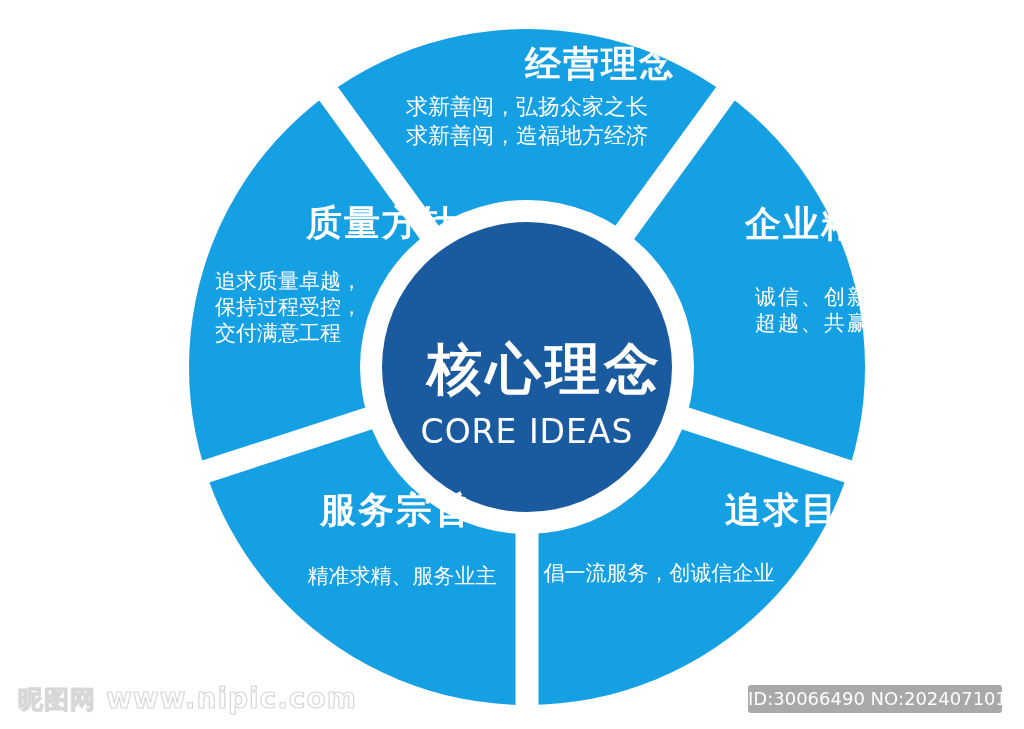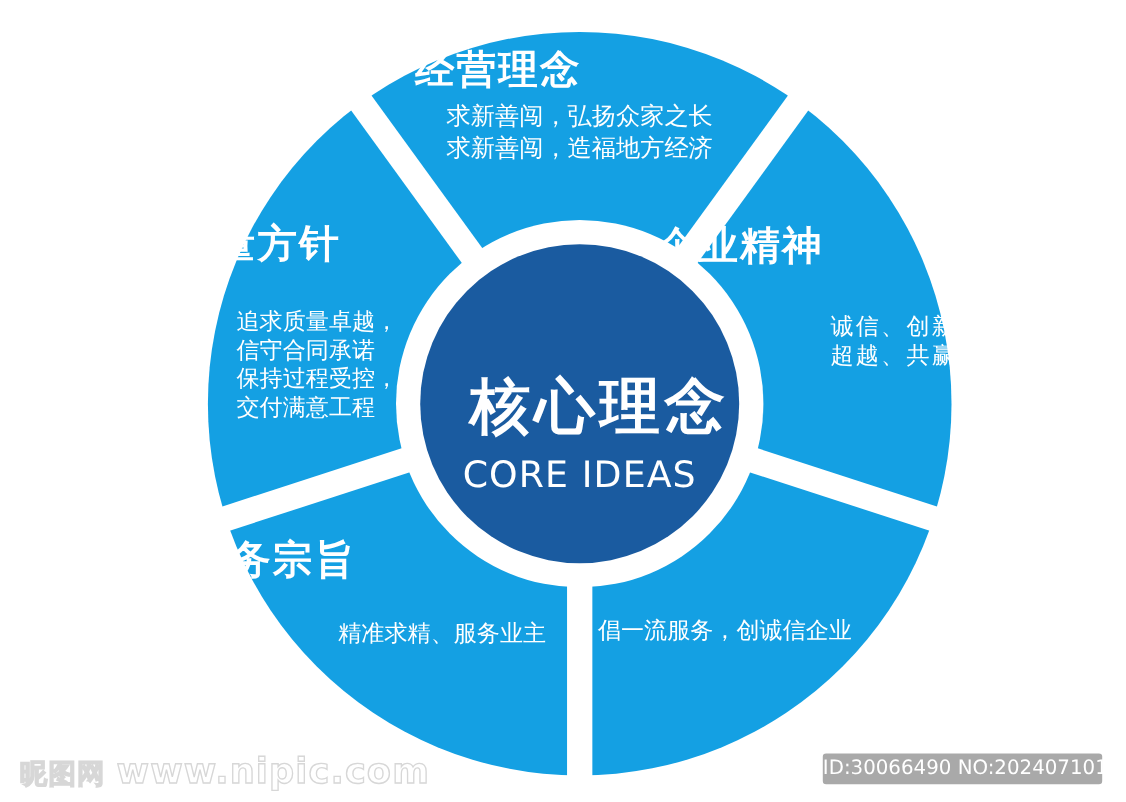--- a/index.html
+++ b/index.html
@@ -13,21 +13,21 @@
   }
   #wheel-svg { position: absolute; left: 0; top: 0; }
 
   .txt { position: absolute; color: #ffffff; }
 
   .seg-title {
     font-size: 36px;
     font-weight: bold;
     letter-spacing: 2px;
     line-height: 40px;
-    text-align: left;
+    text-align: right;
     width: 300px;
   }
   .seg-body {
     font-size: 21px;
     line-height: 26px;
     font-weight: normal;
   }
   .body-center { text-align: center; width: 320px; }
   .body-left   { text-align: left; }
 
@@ -54,21 +54,21 @@
     position: absolute;
     left: 18px;
     top: 682px;
     font-size: 25px;
     font-weight: bold;
     color: #ffffff;
     -webkit-text-stroke: 1.2px #d7d7d7;
     letter-spacing: 1px;
     white-space: nowrap;
   }
-  #watermark-left .url { font-size: 32px; margin-left: 10px; }
+  #watermark-left .url { font-size: 28px; margin-left: 10px; }
 
   #id-badge {
     position: absolute;
     left: 748px;
     top: 685px;
     width: 254px;
     height: 28px;
     background: #a9a9a9;
     border-radius: 3px;
     color: #ffffff;
@@ -108,33 +108,33 @@
     <div>求新善闯，弘扬众家之长</div>
     <div>求新善闯，造福地方经济</div>
   </div>
 
   <div class="txt seg-title" style="left:597px; top:204px;">企业精神</div>
   <div class="txt seg-body body-left" style="left:718px; top:284px; letter-spacing:2px;margin-left:37px;">
     <div>诚信、创新、</div>
     <div>超越、共赢</div>
   </div>
 
+  <div class="txt seg-title" style="left:577px; top:490px;">追求目标</div>
   <div class="txt seg-body body-center" style="left:499px; top:559px; line-height:28px;">
     <div>倡一流服务，创诚信企业</div>
   </div>
 
   <div class="txt seg-title" style="left:172px; top:490px;">服务宗旨</div>
   <div class="txt seg-body body-center" style="left:242px; top:562px; line-height:28px;">
     <div>精准求精、服务业主</div>
   </div>
 
   <div class="txt seg-title" style="left:158px; top:203px;">质量方针</div>
-  <div class="txt seg-body body-left" style="left:215px; top:268px;margin-top:11px;">
+  <div class="txt seg-body body-left" style="left:215px; top:268px;">
     <div>追求质量卓越，</div>
-    <div>信守合同承诺</div>
     <div>保持过程受控，</div>
     <div>交付满意工程</div>
   </div>
 
   <div id="watermark-left">
     <span>昵图网</span><span class="url">www.nipic.com</span>
   </div>
 
   <div id="id-badge">ID:30066490 NO:20240710120537431102</div>
 

